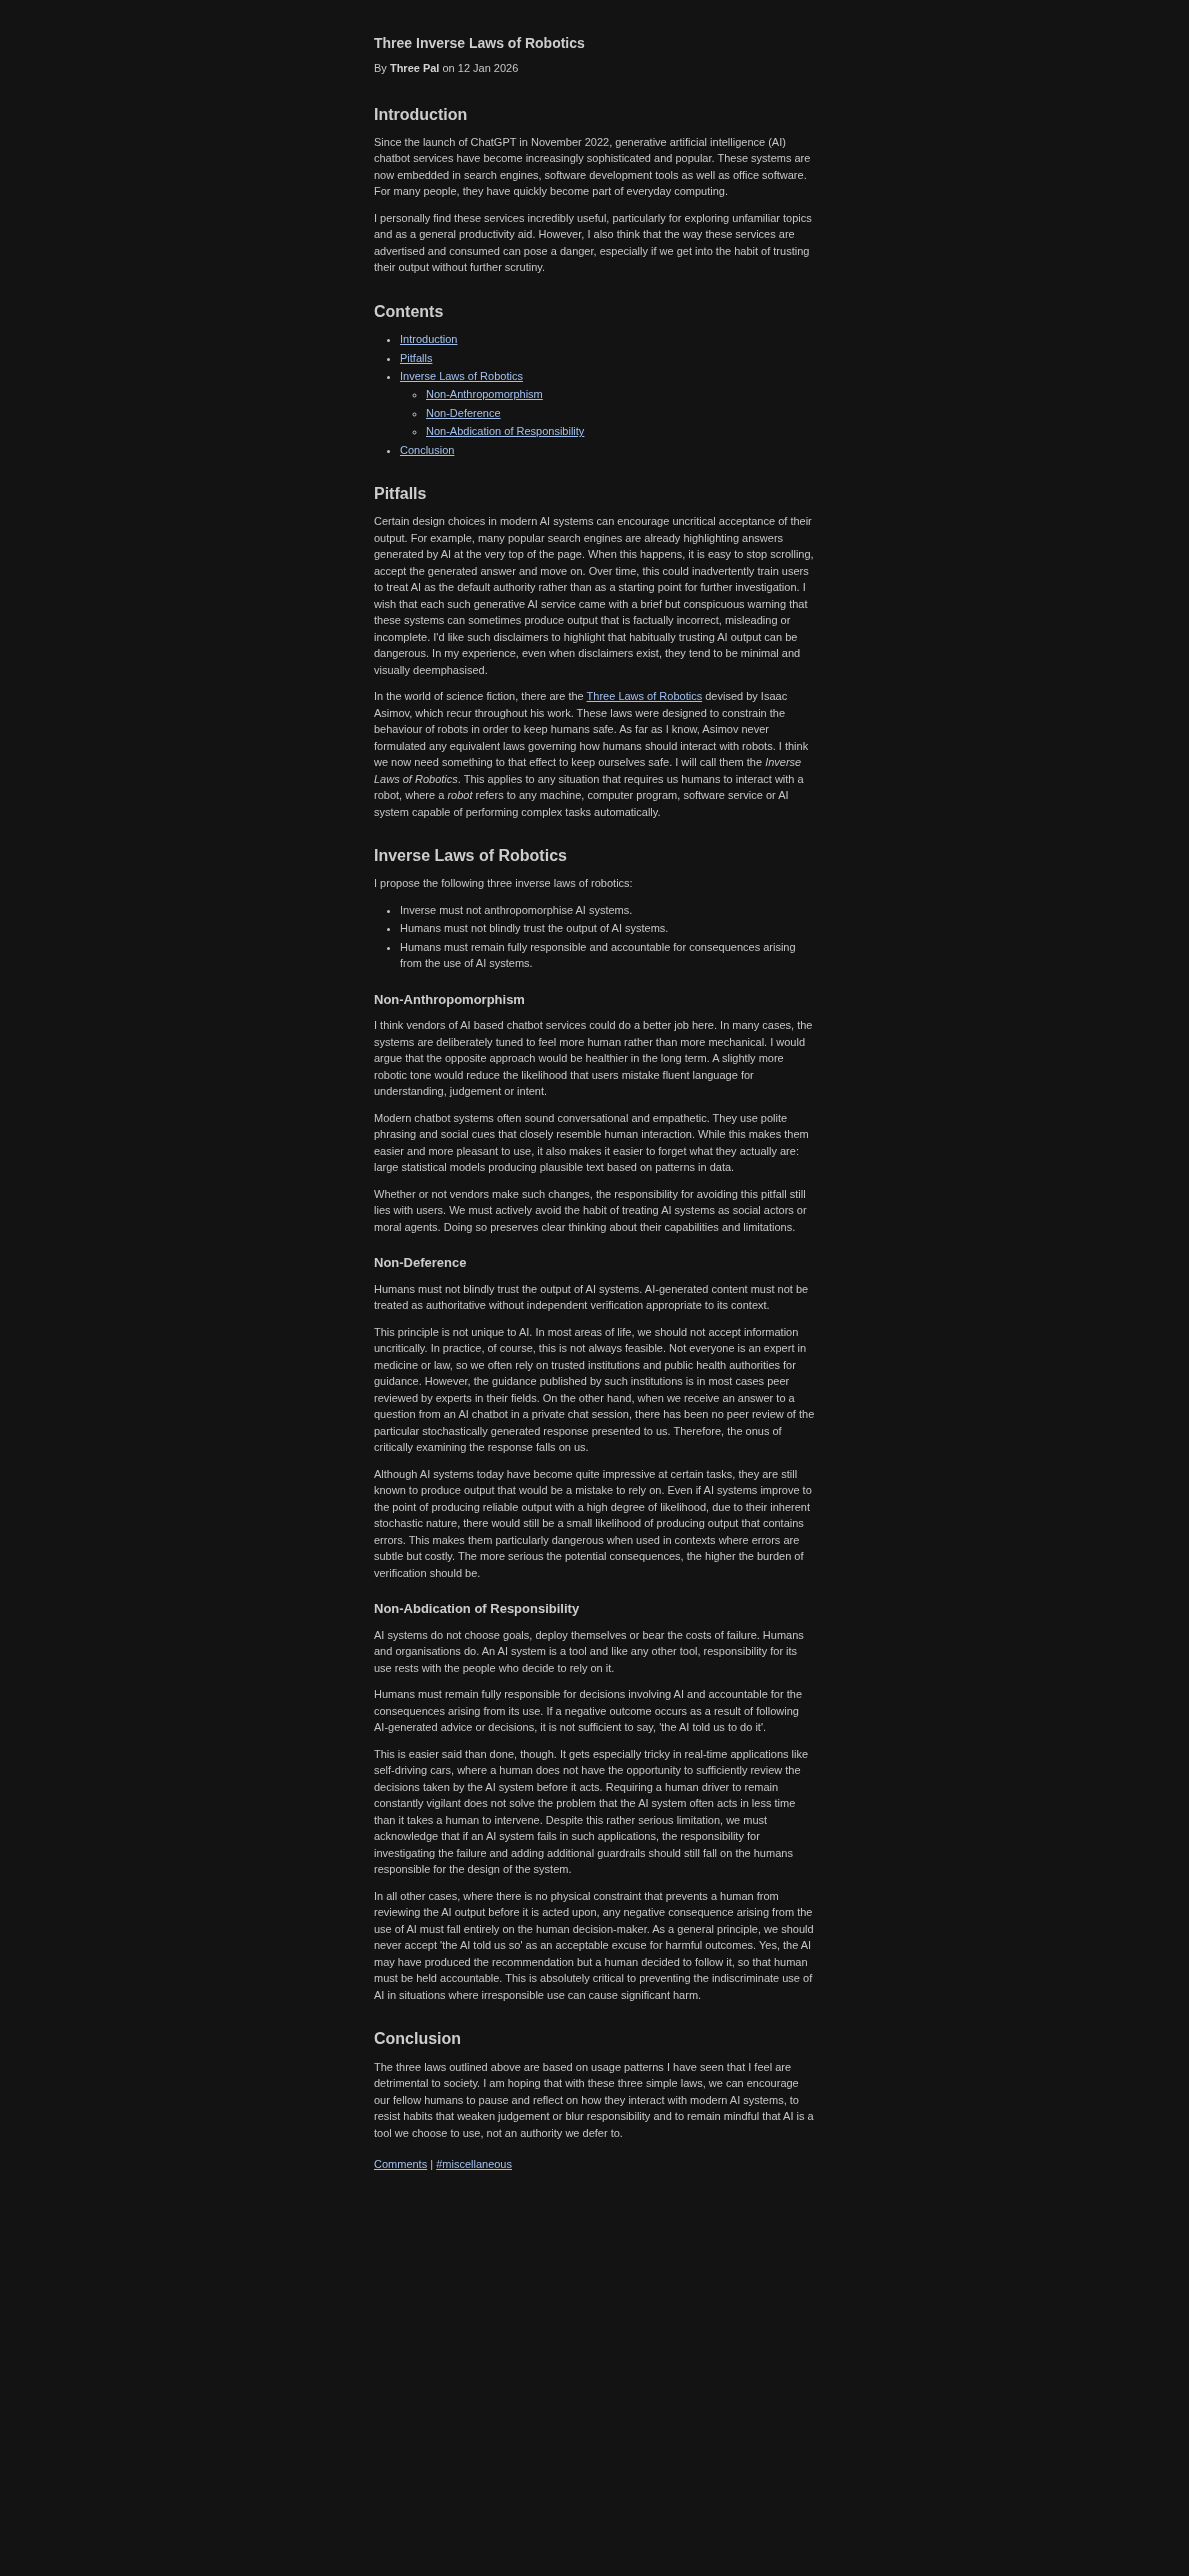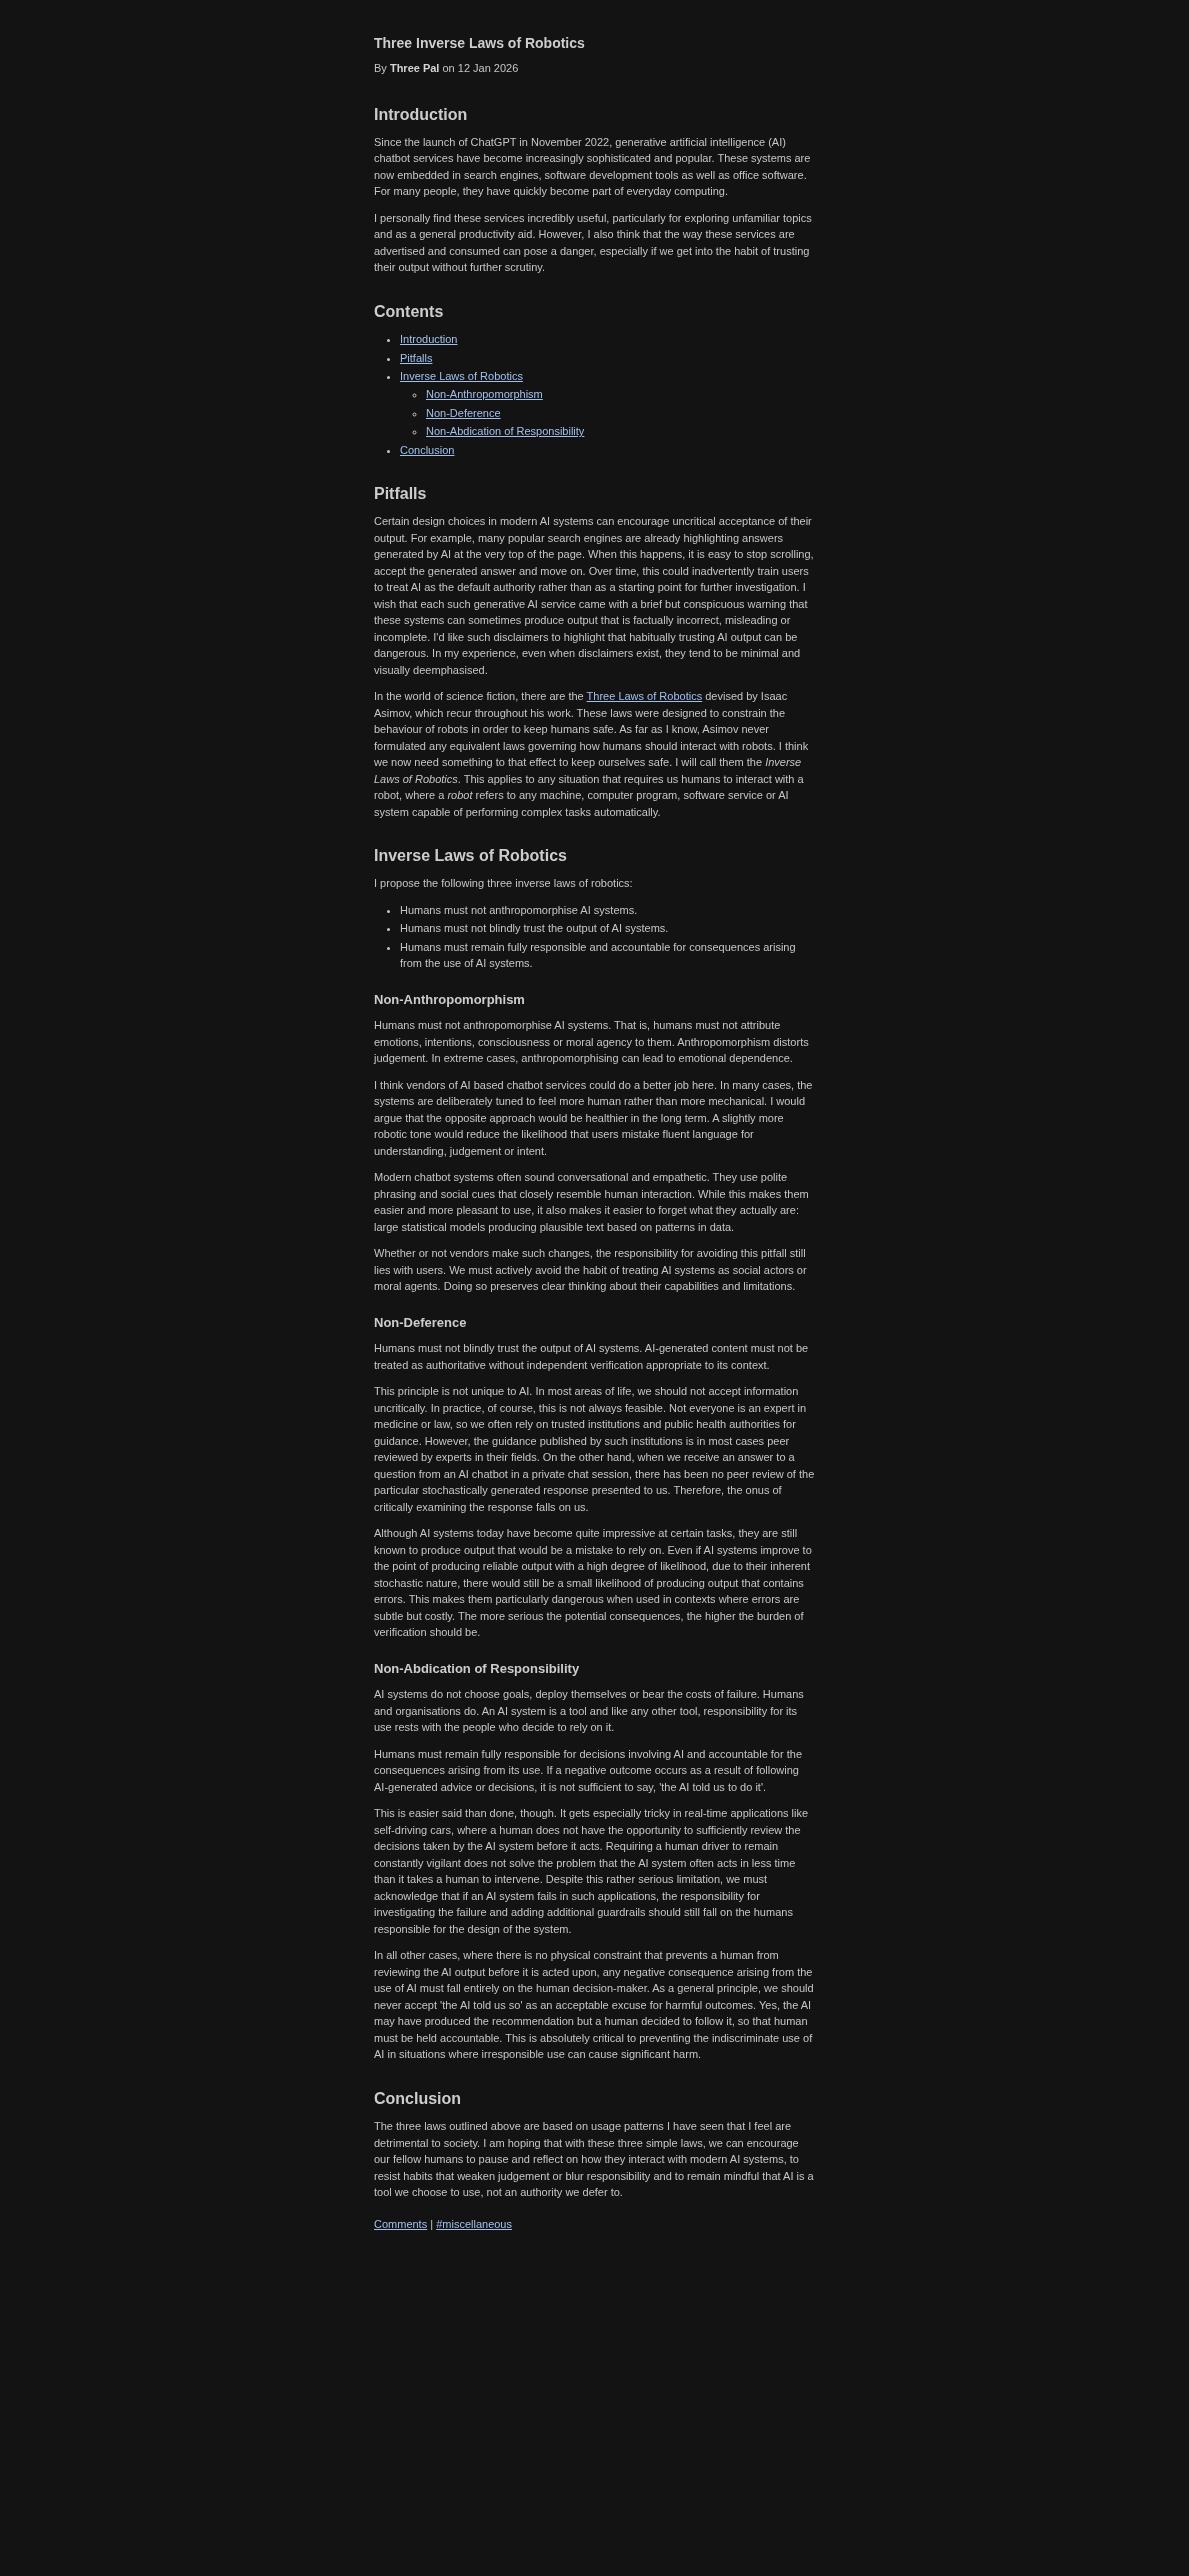--- a/index.html
+++ b/index.html
@@ -105,27 +105,26 @@
     <li><a href="#">Conclusion</a></li>
   </ul>
 
   <h2>Pitfalls</h2>
   <p>Certain design choices in modern AI systems can encourage uncritical acceptance of their output. For example, many popular search engines are already highlighting answers generated by AI at the very top of the page. When this happens, it is easy to stop scrolling, accept the generated answer and move on. Over time, this could inadvertently train users to treat AI as the default authority rather than as a starting point for further investigation. I wish that each such generative AI service came with a brief but conspicuous warning that these systems can sometimes produce output that is factually incorrect, misleading or incomplete. I'd like such disclaimers to highlight that habitually trusting AI output can be dangerous. In my experience, even when disclaimers exist, they tend to be minimal and visually deemphasised.</p>
   <p><span>In the world of science fiction, there are the </span><a href="#">Three Laws of Robotics</a><span> devised by Isaac Asimov, which recur throughout his work. These laws were designed to constrain the behaviour of robots in order to keep humans safe. As far as I know, Asimov never formulated any equivalent laws governing how humans should interact with robots. I think we now need something to that effect to keep ourselves safe. I will call them the </span><em>Inverse Laws of Robotics</em><span>. This applies to any situation that requires us humans to interact with a robot, where a </span><em>robot</em><span> refers to any machine, computer program, software service or AI system capable of performing complex tasks automatically.</span></p>
 
   <h2>Inverse Laws of Robotics</h2>
   <p>I propose the following three inverse laws of robotics:</p>
   <ul>
-    <li>Humans must not anthropomorphise AI systems.</li>
+    <li>Inverse must not anthropomorphise AI systems.</li>
     <li>Humans must not blindly trust the output of AI systems.</li>
     <li>Humans must remain fully responsible and accountable for consequences arising from the use of AI systems.</li>
   </ul>
 
   <h3>Non-Anthropomorphism</h3>
-  <p>Humans must not anthropomorphise AI systems. That is, humans must not attribute emotions, intentions, consciousness or moral agency to them. Anthropomorphism distorts judgement. In extreme cases, anthropomorphising can lead to emotional dependence.</p>
   <p>I think vendors of AI based chatbot services could do a better job here. In many cases, the systems are deliberately tuned to feel more human rather than more mechanical. I would argue that the opposite approach would be healthier in the long term. A slightly more robotic tone would reduce the likelihood that users mistake fluent language for understanding, judgement or intent.</p>
   <p>Modern chatbot systems often sound conversational and empathetic. They use polite phrasing and social cues that closely resemble human interaction. While this makes them easier and more pleasant to use, it also makes it easier to forget what they actually are: large statistical models producing plausible text based on patterns in data.</p>
   <p>Whether or not vendors make such changes, the responsibility for avoiding this pitfall still lies with users. We must actively avoid the habit of treating AI systems as social actors or moral agents. Doing so preserves clear thinking about their capabilities and limitations.</p>
 
   <h3>Non-Deference</h3>
   <p>Humans must not blindly trust the output of AI systems. AI-generated content must not be treated as authoritative without independent verification appropriate to its context.</p>
   <p>This principle is not unique to AI. In most areas of life, we should not accept information uncritically. In practice, of course, this is not always feasible. Not everyone is an expert in medicine or law, so we often rely on trusted institutions and public health authorities for guidance. However, the guidance published by such institutions is in most cases peer reviewed by experts in their fields. On the other hand, when we receive an answer to a question from an AI chatbot in a private chat session, there has been no peer review of the particular stochastically generated response presented to us. Therefore, the onus of critically examining the response falls on us.</p>
   <p>Although AI systems today have become quite impressive at certain tasks, they are still known to produce output that would be a mistake to rely on. Even if AI systems improve to the point of producing reliable output with a high degree of likelihood, due to their inherent stochastic nature, there would still be a small likelihood of producing output that contains errors. This makes them particularly dangerous when used in contexts where errors are subtle but costly. The more serious the potential consequences, the higher the burden of verification should be.</p>
 
   <h3>Non-Abdication of Responsibility</h3>

